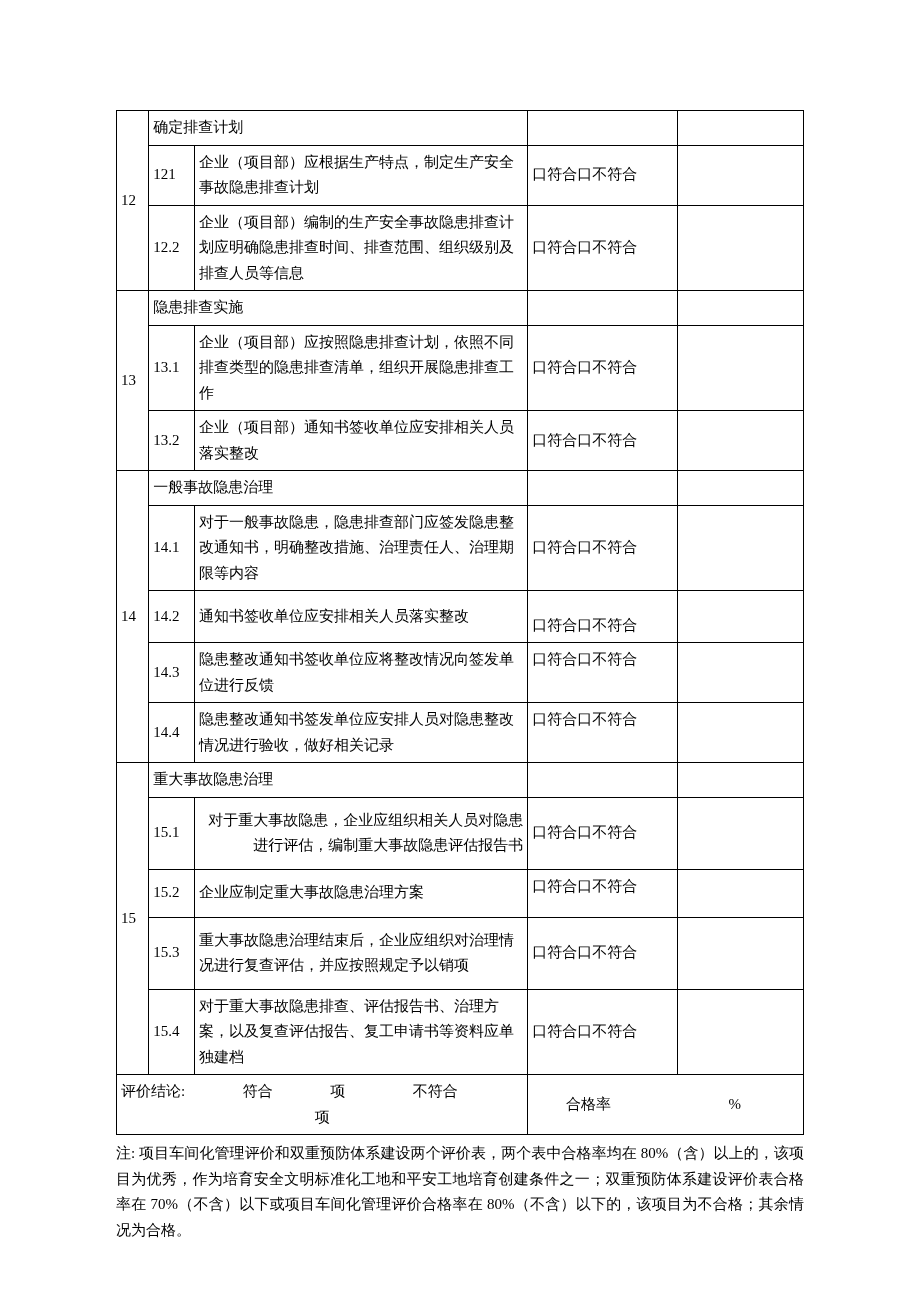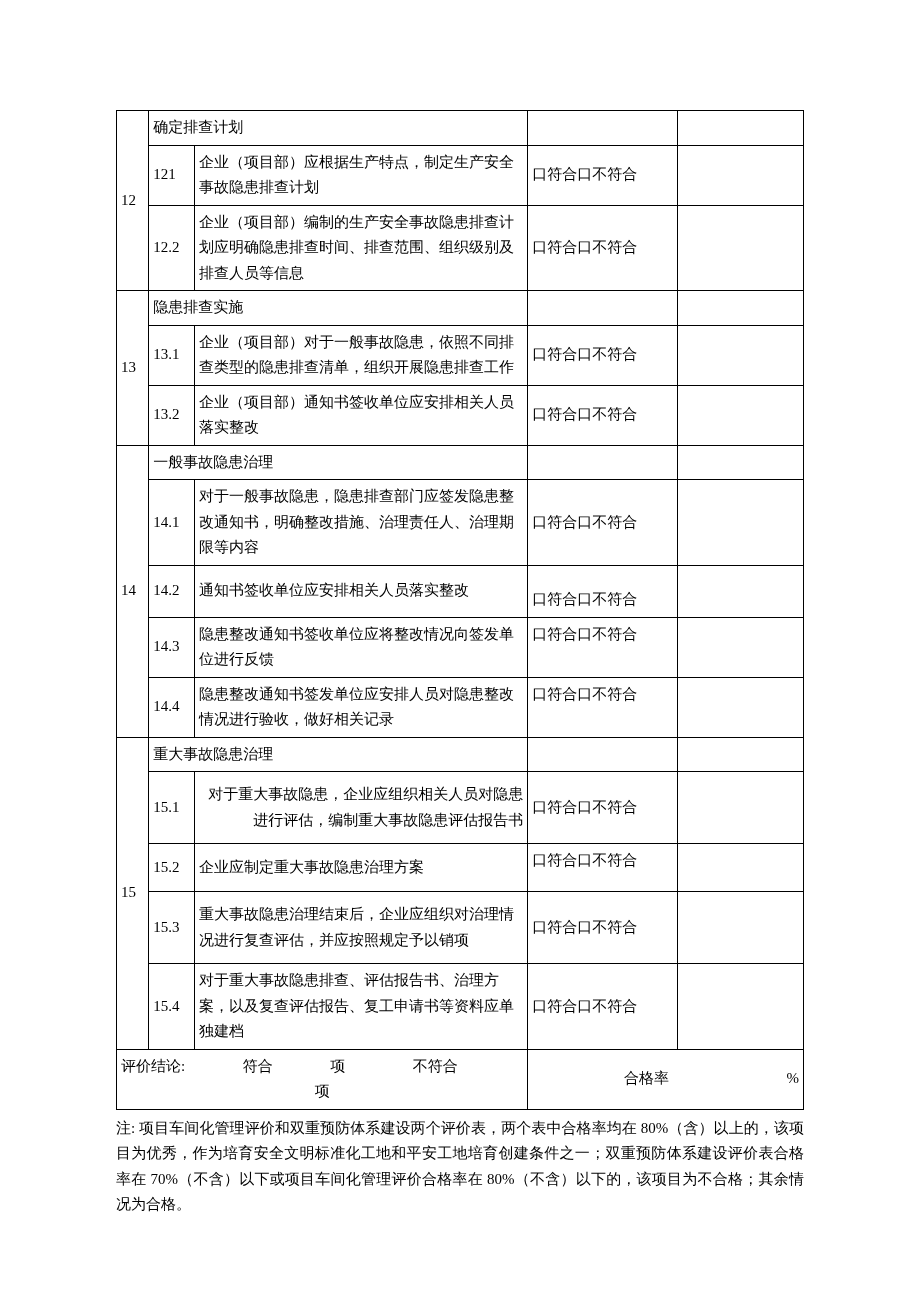--- a/index.html
+++ b/index.html
@@ -24,21 +24,21 @@
       word-wrap: break-word;
       line-height: 1.7;
     }
     .col-group { width: 28px; }
     .col-sub { width: 40px; }
     .col-desc { width: 290px; }
     .col-compliance { width: 130px; text-align: left; }
     .col-remark { width: 110px; }
     .section-header { font-weight: normal; }
     .conclusion-left { text-align: left; margin-left: 24px; }
-    .conclusion-right { text-align: right; }
+    .conclusion-right { text-align: left; }
     .footnote {
       margin-top: 6px;
       line-height: 1.7;
       text-align: justify;
       font-size: 15px;
     }
   </style>
 </head>
 <body>
 
@@ -72,21 +72,21 @@
   </tr>
 
   <tr>
     <td rowspan="3">13</td>
     <td colspan="2" class="section-header">隐患排查实施</td>
     <td></td>
     <td></td>
   </tr>
   <tr>
     <td>13.1</td>
-    <td>企业（项目部）对于一般事故隐患，依照不同排查类型的隐患排查清单，组织开展隐患排查工作</td>
+    <td>企业（项目部）应按照隐患排查计划，依照不同排查类型的隐患排查清单，组织开展隐患排查工作</td>
     <td>口符合口不符合</td>
     <td></td>
   </tr>
   <tr>
     <td>13.2</td>
     <td>企业（项目部）通知书签收单位应安排相关人员落实整改</td>
     <td>口符合口不符合</td>
     <td></td>
   </tr>
 

